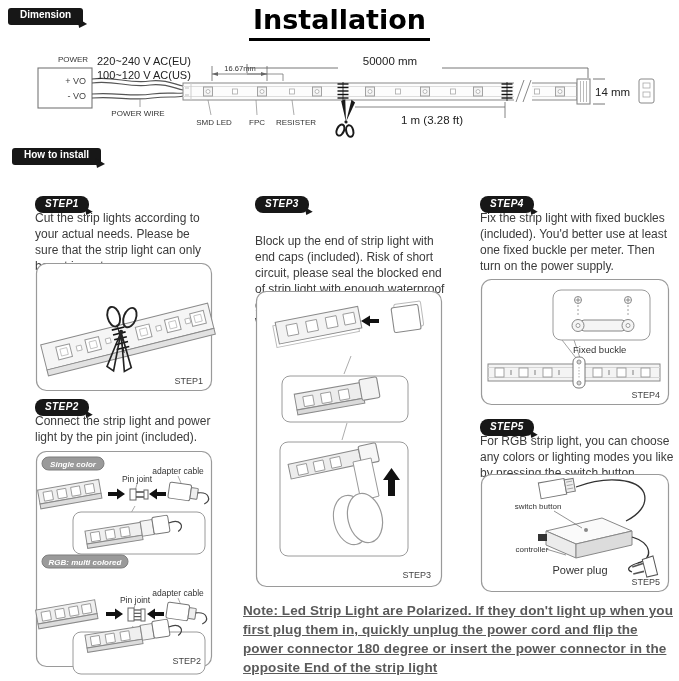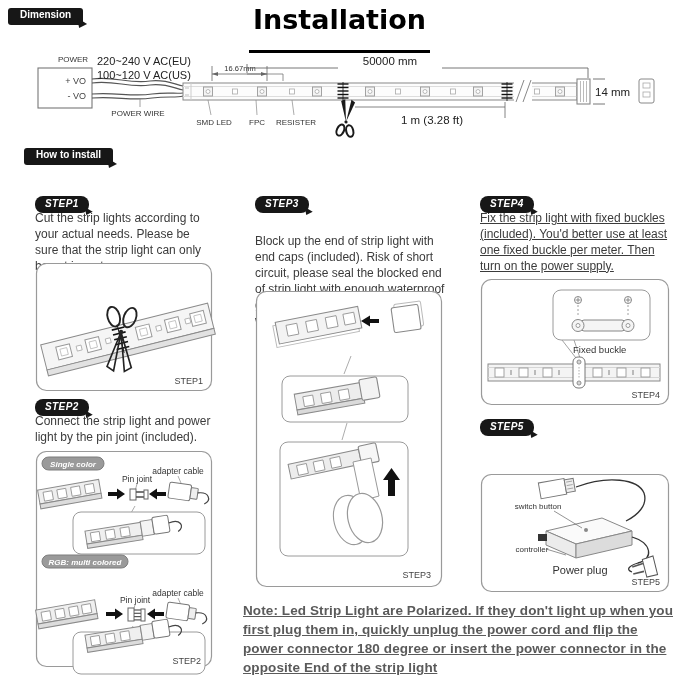--- a/index.html
+++ b/index.html
@@ -8,21 +8,21 @@
   .bubble{position:absolute;background:#171717;color:#fff;font-weight:bold;
           font-size:10px;line-height:1;padding:2px 12px 5px;border-radius:3px;}
   .bubble::after{content:'';position:absolute;right:-4px;bottom:-3px;width:10px;height:10px;
           background:#171717;clip-path:polygon(0 0,100% 60%,20% 100%);}
   .step-badge{position:absolute;background:#171717;color:#fff;font-weight:bold;font-style:italic;
           font-size:10px;line-height:1;padding:3px 10px 4px;border-radius:8px;letter-spacing:.4px;}
   .step-badge::after{content:'';position:absolute;right:-4px;bottom:-2px;width:8px;height:8px;
           background:#171717;clip-path:polygon(0 0,100% 60%,20% 100%);}
   .title{position:absolute;left:0;width:679px;top:4px;text-align:center;}
   .title span{display:inline-block;font-family:"DejaVu Sans",sans-serif;font-weight:bold;
-          font-size:27px;color:#000;border-bottom:3px solid #000;padding:0 4px 15px;}
+          font-size:27px;color:#000;border-bottom:3px solid #000;padding:0 4px 3px;}
   .step-text{position:absolute;font-size:12px;line-height:1.33;color:#3b3b3b;}
   .note{position:absolute;left:243px;top:601px;width:438px;
           font-weight:bold;font-size:13.5px;line-height:1.42;color:#5a5a5a;
           text-decoration:underline;letter-spacing:.1px;}
   svg{position:absolute;overflow:visible;}
   svg text{font-family:"Liberation Sans",sans-serif;fill:#333;}
   .t8{font-size:8px;} .t9{font-size:9px;fill:#444;}
   .t11{font-size:11px;fill:#222;} .t115{font-size:11.5px;fill:#222;}
   .pill-txt{font-size:8px;font-weight:bold;font-style:italic;fill:#fff;}
   .figbox{fill:#fff;stroke:#9a9a9a;stroke-width:1.2;}
@@ -168,37 +168,38 @@
     </g>
     <text class="t115" x="595" y="50">14 mm</text>
 
     <g>
       <rect x="639" y="33" width="15" height="24" rx="2" fill="#fff" stroke="#888" stroke-width="1"></rect>
       <rect x="643" y="37" width="7" height="5" fill="#fff" stroke="#aaa" stroke-width=".8"></rect>
       <rect x="643" y="46" width="7" height="5" fill="#fff" stroke="#aaa" stroke-width=".8"></rect>
     </g>
   </svg>
 
-  <div class="bubble" style="left:24px;top:148px;">
+  <div class="bubble" style="left:12px;top:148px;">
     <span>How to install</span>
   </div>
 
   <div class="step-badge" style="left:35px;top:196px;"><span>STEP1</span></div>
   <div class="step-text" style="left:35px;top:211px;width:172px;">Cut the strip lights according to your actual needs. Please be sure that the strip light can only be cut in meters.</div>
 
   <div class="step-badge" style="left:255px;top:196px;"><span>STEP3</span></div>
   <div class="step-text" style="left:255px;top:211px;width:196px;margin-top:23px;">Block up the end of strip light with end caps (included). Risk of short circuit, please seal the blocked end of strip light with enough waterproof glue, and then bundle up with waterproof insulation tape.</div>
 
   <div class="step-badge" style="left:480px;top:196px;"><span>STEP4</span></div>
-  <div class="step-text" style="left:480px;top:211px;width:198px;text-decoration:underline;">Fix the strip light with fixed buckles (included). You'd better use at least one fixed buckle per meter. Then turn on the power supply.</div>
+  <div class="step-text" style="left:480px;top:211px;width:198px;">Fix the strip light with fixed buckles (included). You'd better use at least one fixed buckle per meter. Then turn on the power supply.</div>
 
   <div class="step-badge" style="left:35px;top:399px;"><span>STEP2</span></div>
   <div class="step-text" style="left:35px;top:414px;width:180px;">Connect the strip light and power light by the pin joint (included).</div>
 
   <div class="step-badge" style="left:480px;top:419px;"><span>STEP5</span></div>
+  <div class="step-text" style="left:480px;top:434px;width:198px;">For RGB strip light, you can choose any colors or lighting modes you like by pressing the switch button.</div>
 
   <svg style="left:35px;top:262px;" width="178" height="130" viewBox="0 0 178 130">
     <rect class="figbox" x="1.5" y="1.5" width="175" height="127" rx="10"></rect>
     <g transform="translate(12,108) rotate(-14)">
       <rect x="0" y="-26" width="172" height="26" fill="#f5f5f5" stroke="#8a8a8a" stroke-width="1"></rect>
       <rect x="0" y="0" width="172" height="6" fill="#e2e2e2" stroke="#8a8a8a" stroke-width="1"></rect>
       <g fill="#fff" stroke="#999" stroke-width="1">
         <rect x="14" y="-20" width="14" height="13"></rect>
           <rect x="44" y="-20" width="14" height="13"></rect>
         <rect x="96" y="-20" width="14" height="13"></rect>

